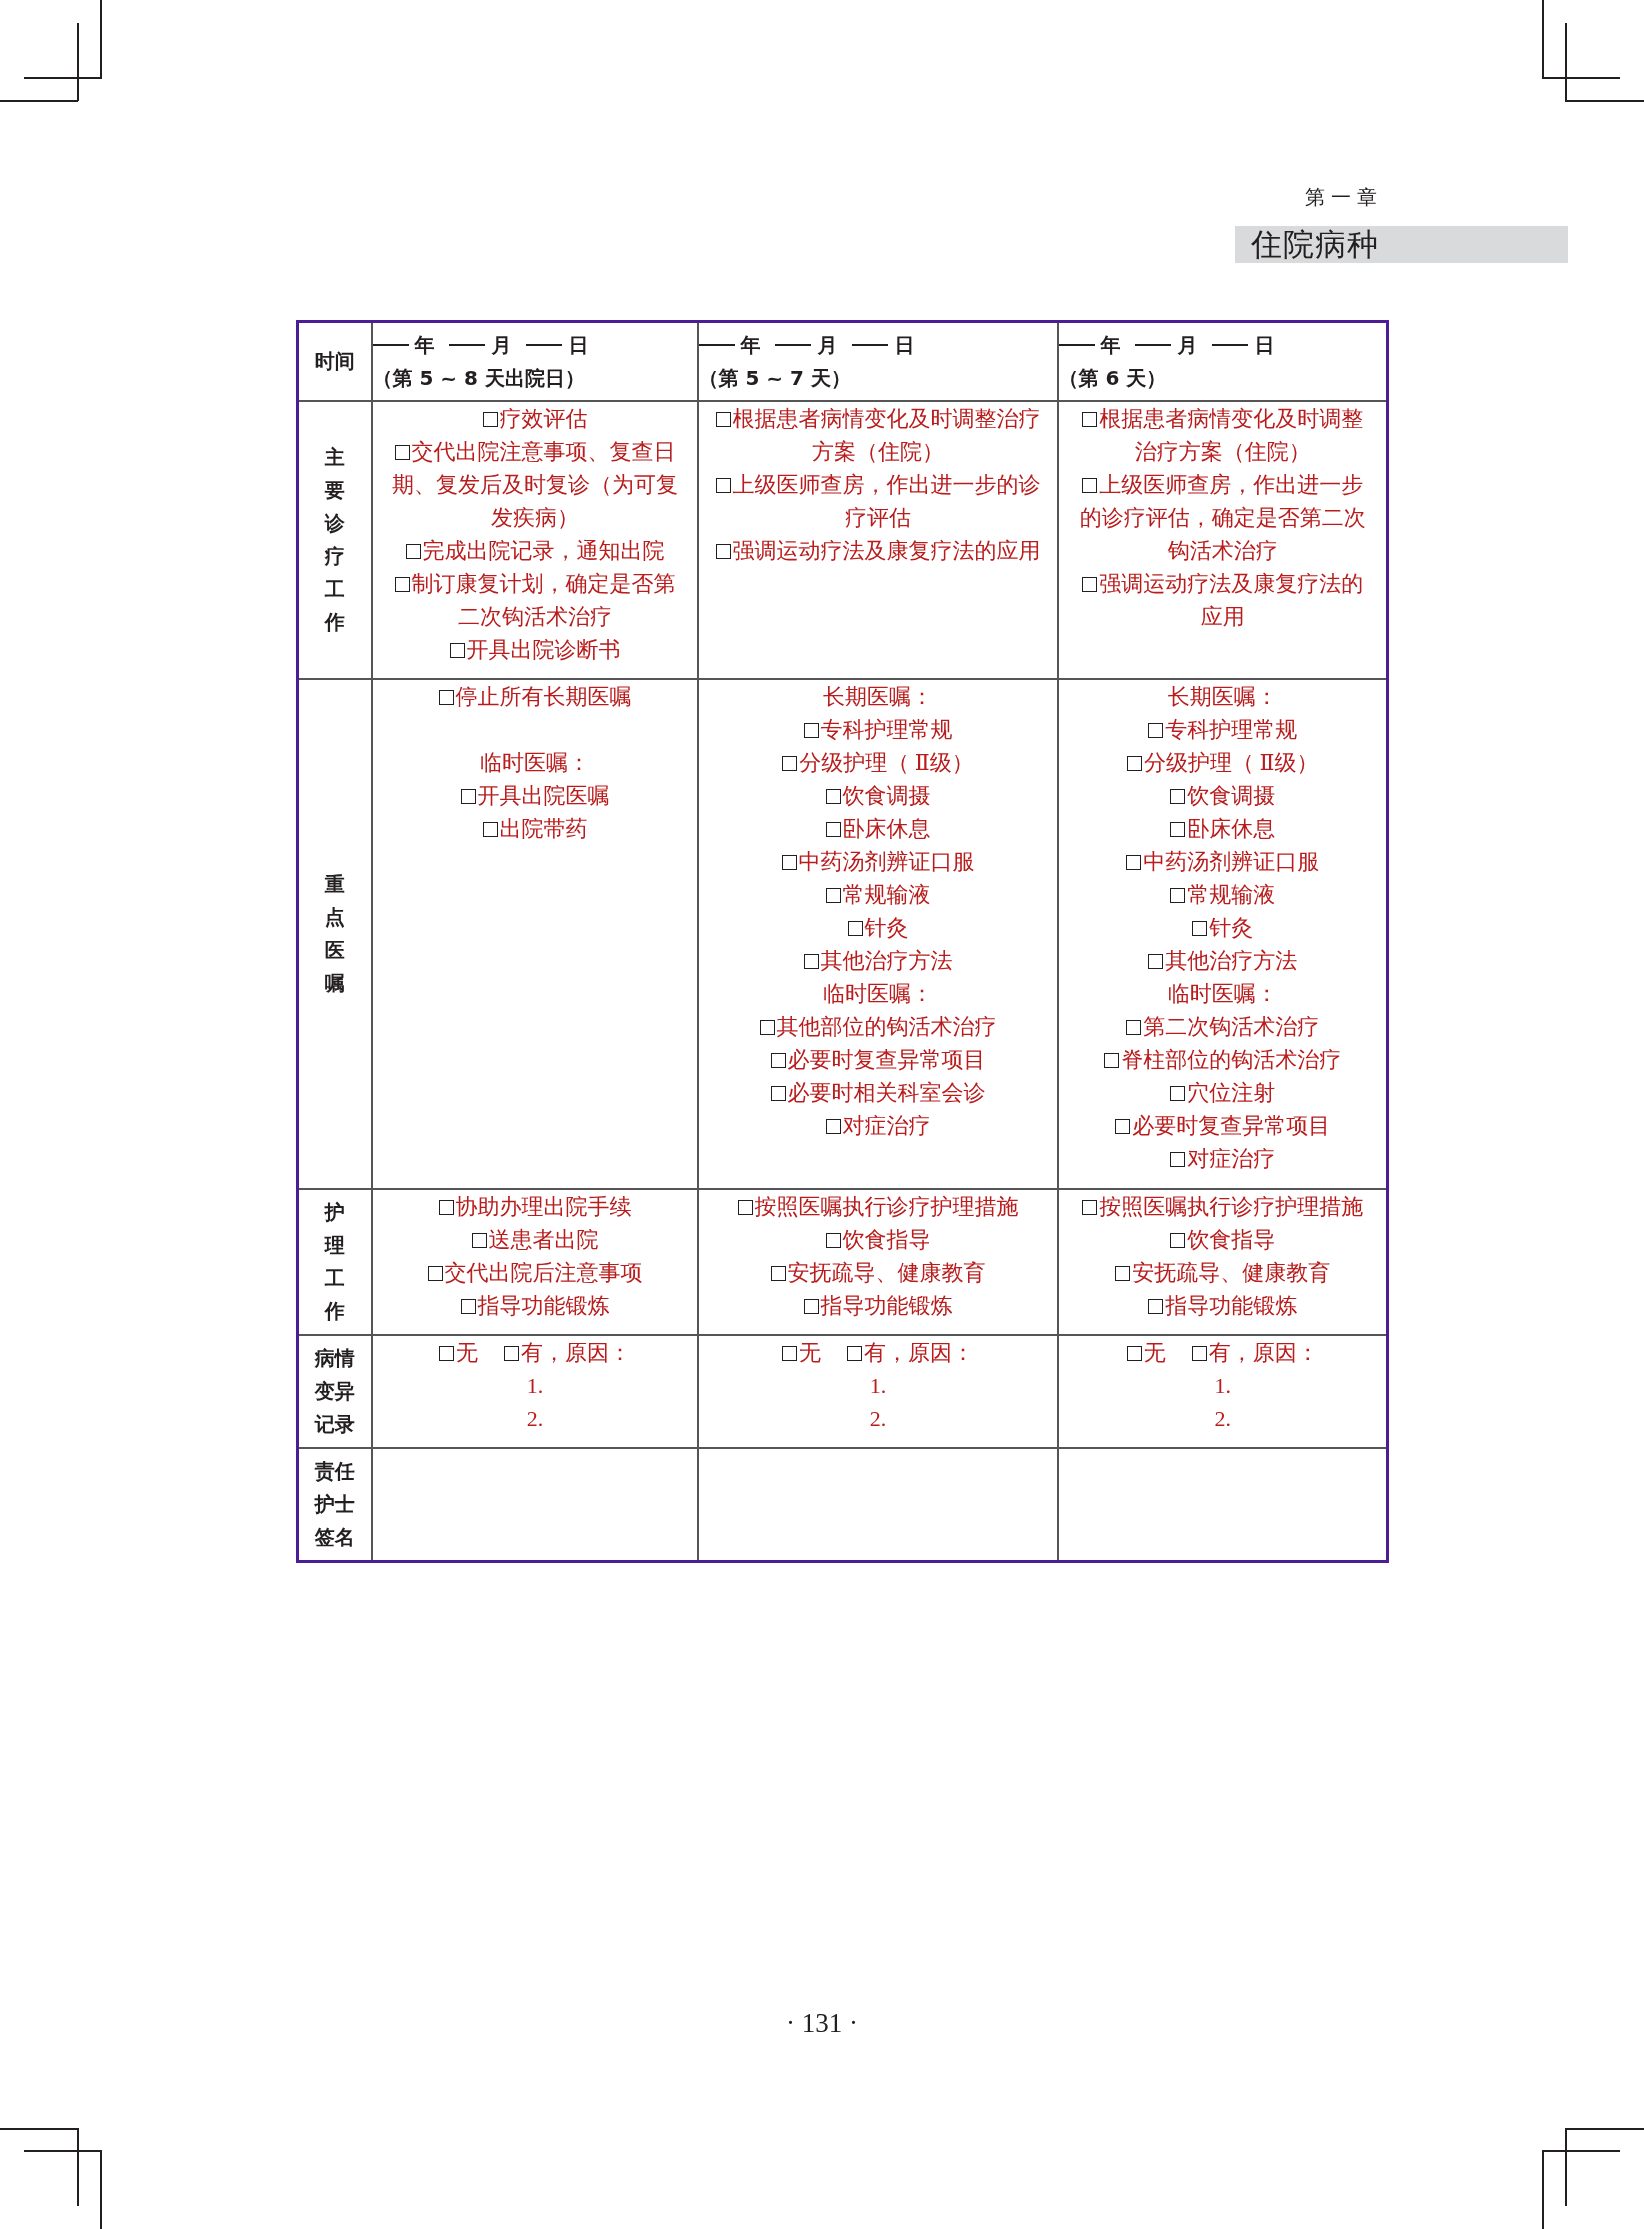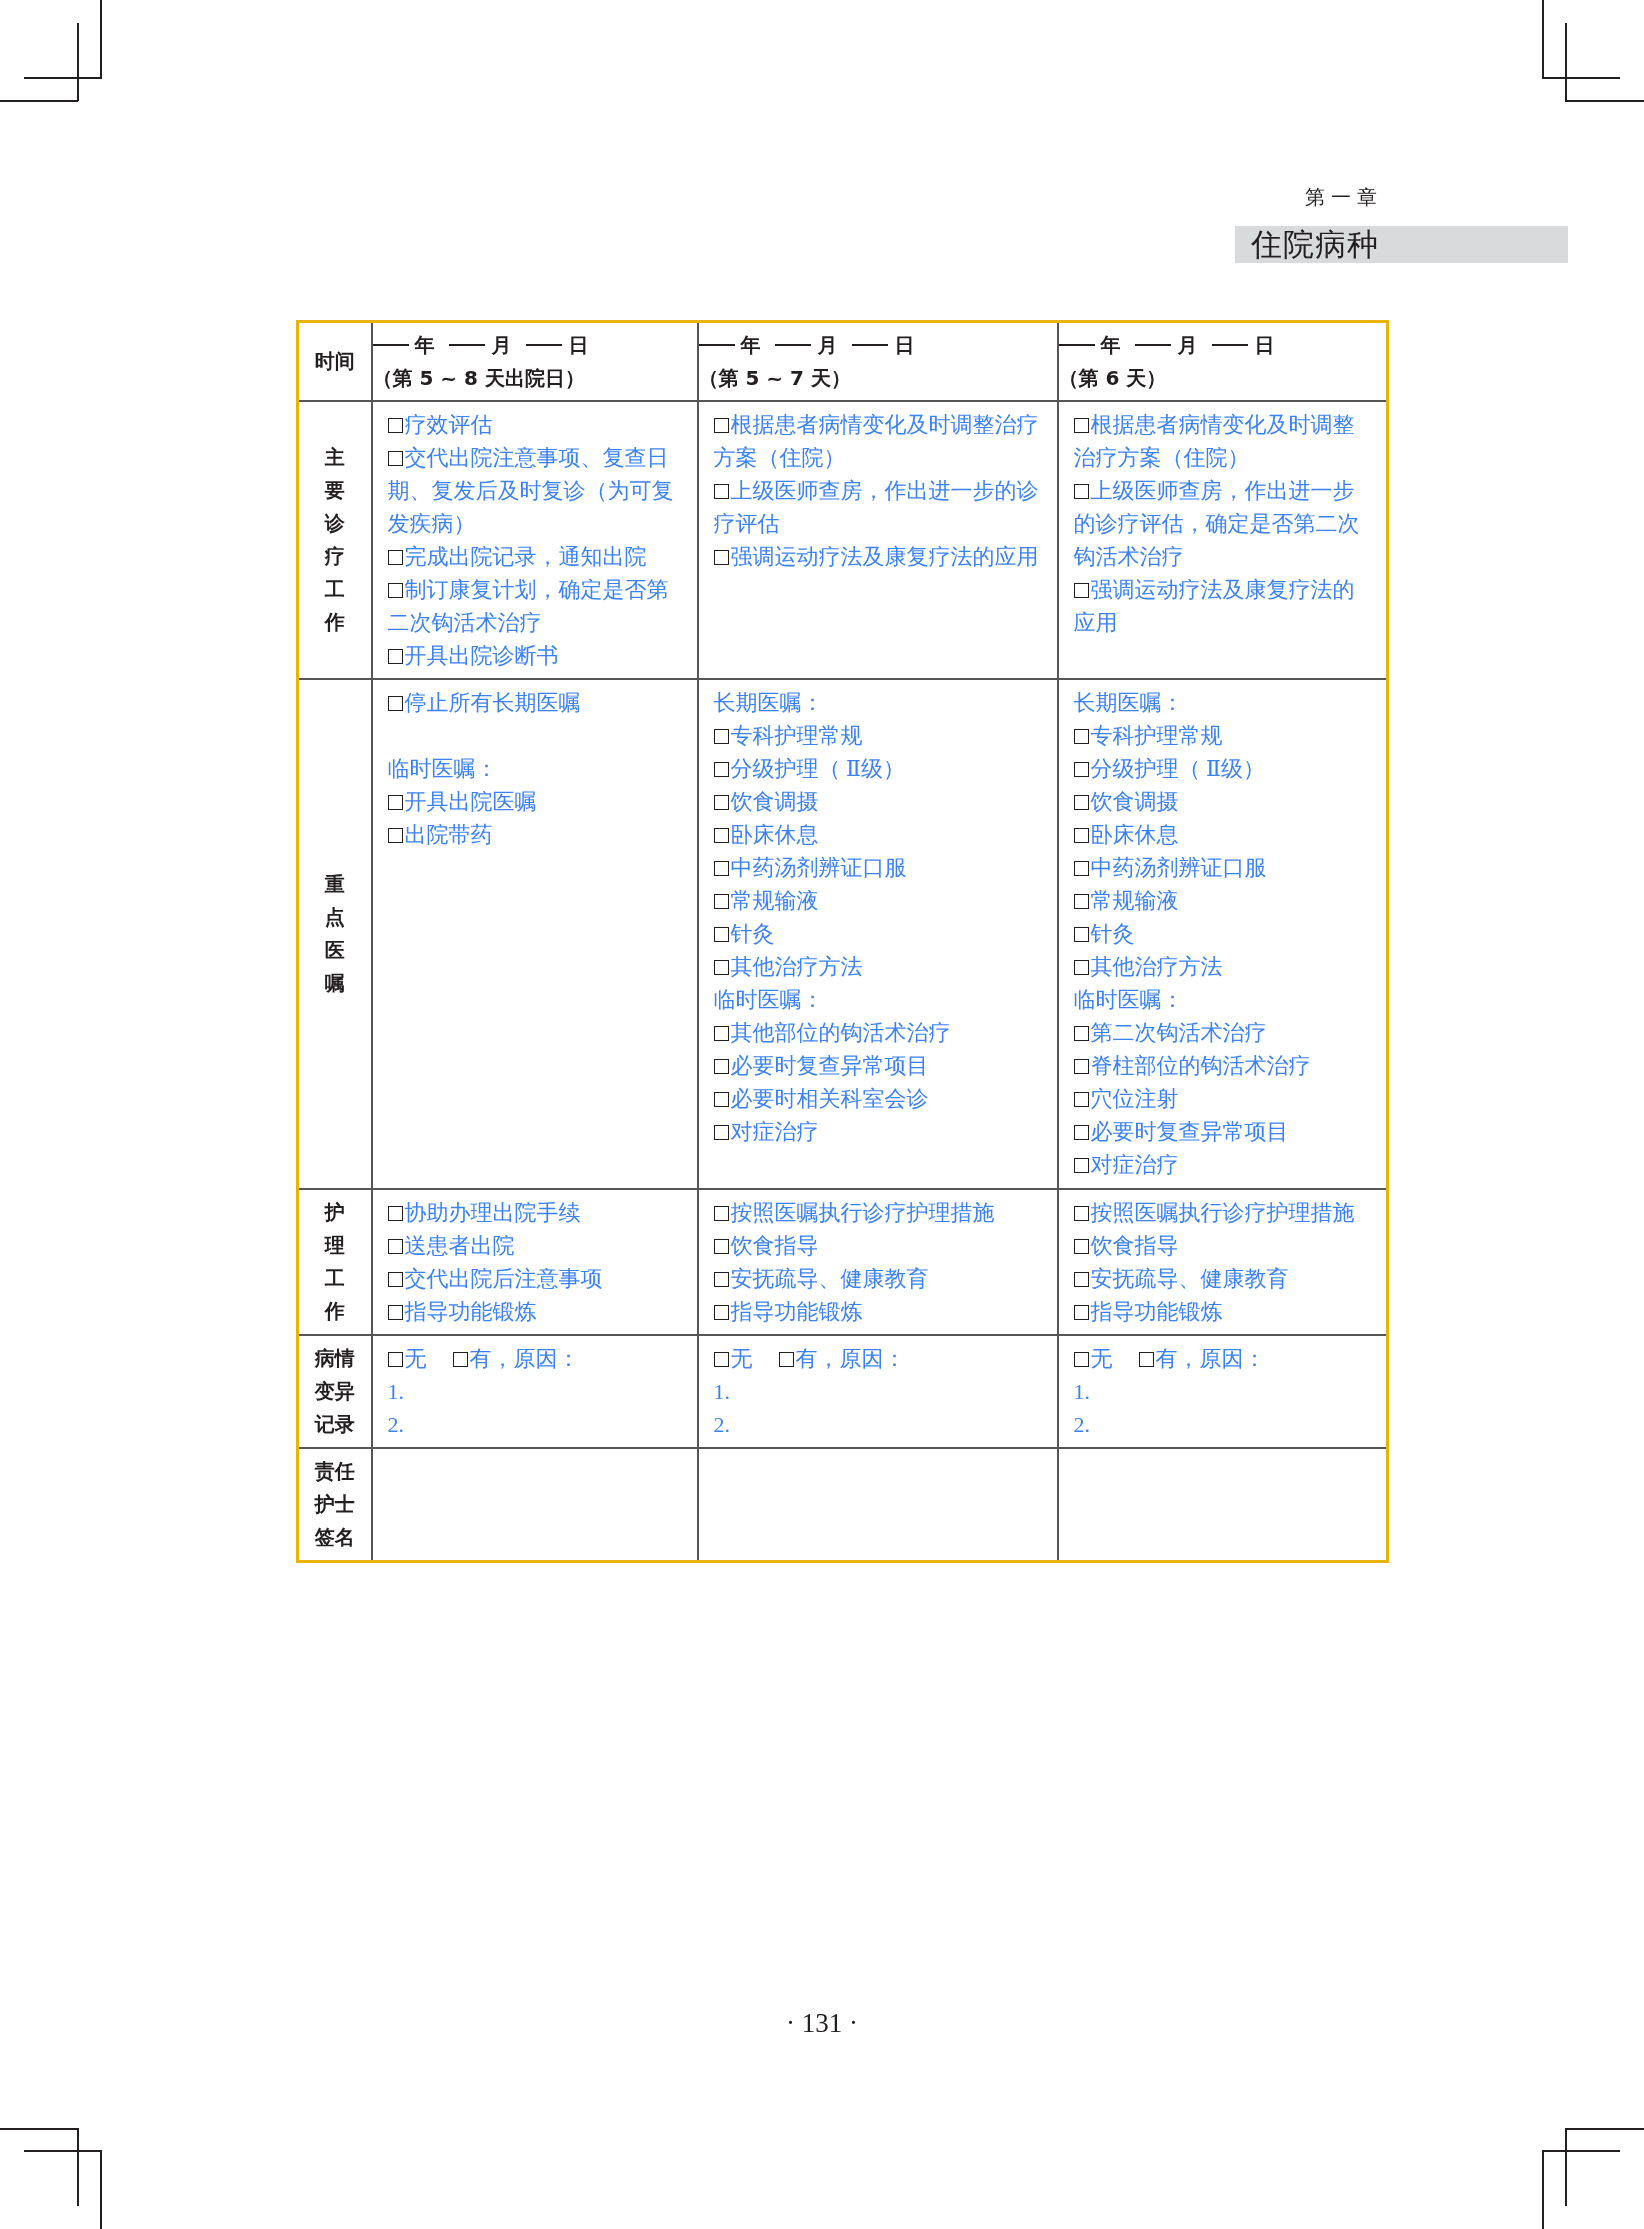--- a/index.html
+++ b/index.html
@@ -2,28 +2,28 @@
 <html><head>
 <meta charset="utf-8">
 <style>
   html, body { margin: 0; padding: 0; background: #ffffff; }
   body { width: 1644px; height: 2230px; position: relative; overflow: hidden; color: #231f20; }
   .crop { position: absolute; background: #231f20; }
   .chapter { position: absolute; left: 1305px; top: 184px; font-family: "DejaVu Serif", serif; font-size: 20px; letter-spacing: 6px; color: #231f20; }
   .section-bar { position: absolute; left: 1235px; top: 226px; width: 333px; height: 37px; background: #d9dadb; }
   .section-title { position: absolute; left: 16px; top: 0; line-height: 37px; font-family: "DejaVu Sans", sans-serif; font-size: 31px; color: #231f20; letter-spacing: 1px; text-align: center; }
 
-  table.pathway { position: absolute; left: 296px; top: 320px; width: 1090px; border-collapse: collapse; border: 3px solid #eab308; table-layout: fixed; }
+  table.pathway { position: absolute; left: 296px; top: 320px; width: 1090px; border-collapse: collapse; border: 3px solid #4c1d95; table-layout: fixed; }
   table.pathway td { border: 2px solid #555; vertical-align: top; padding: 0; }
   td.rowhead { text-align: center; vertical-align: middle !important; font-family: "DejaVu Sans", sans-serif; font-size: 20px; font-weight: bold; color: #231f20; }
   .vlabel { display: inline-block; width: 22px; word-break: break-all; line-height: 33px; }
   .vlabel2 { display: inline-block; width: 46px; word-break: break-all; line-height: 33px; }
   td.datecell { text-align: left; vertical-align: middle !important; font-family: "DejaVu Sans", sans-serif; font-size: 20px; font-weight: bold; line-height: 33px; height: 77px; }
   .blank { display: inline-block; width: 36px; border-bottom: 2px solid #231f20; margin: 0 6px 0 0; vertical-align: 6px; }
-  .content { padding: 6px 14px 6px 15px; font-family: "Liberation Serif", "DejaVu Serif", serif; font-size: 22px; line-height: 33px; color: #3b82f6; }
+  .content { padding: 0 14px 6px 15px; font-family: "Liberation Serif", "DejaVu Serif", serif; font-size: 22px; line-height: 33px; color: #b91c1c; text-align: center; }
   .item { display: block; }
   .cb { display: inline-block; width: 15px; height: 15px; border: 1.5px solid #231f20; margin-right: 2px; vertical-align: -1px; box-sizing: border-box; }
   .gap { display: block; height: 33px; }
   .inline-gap { display: inline-block; width: 26px; }
   .pagenum { position: absolute; left: 0; width: 1644px; top: 2008px; text-align: center; font-family: "Liberation Serif", serif; font-size: 27px; color: #231f20; }
 </style>
 </head>
 <body>
 
 <div class="crop" style="left:100px;top:0;width:2px;height:78px;"></div>

